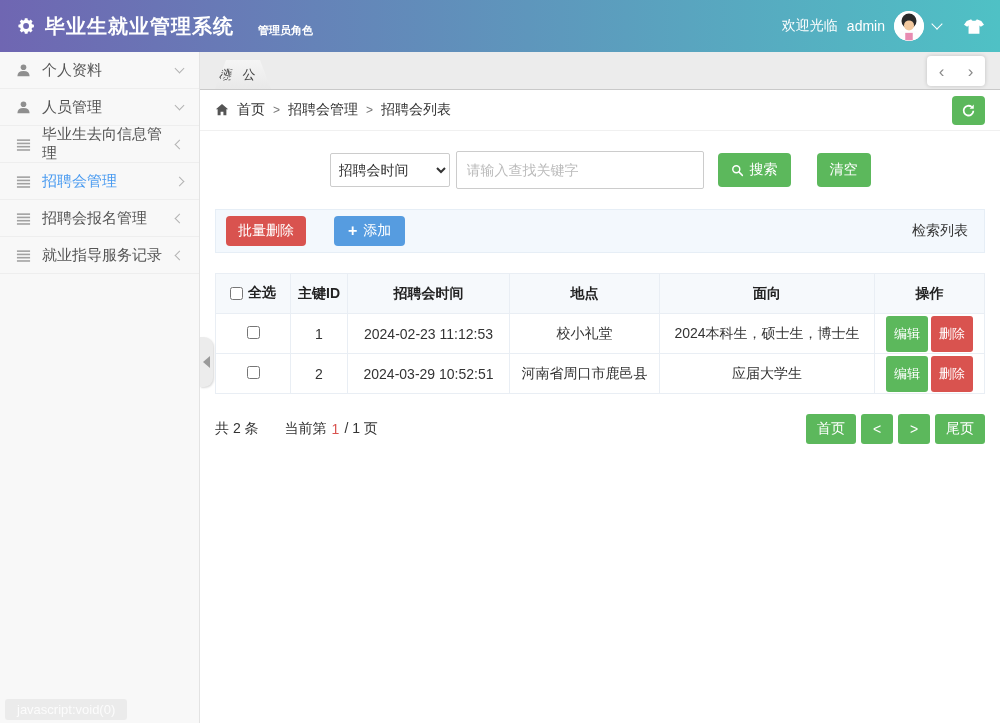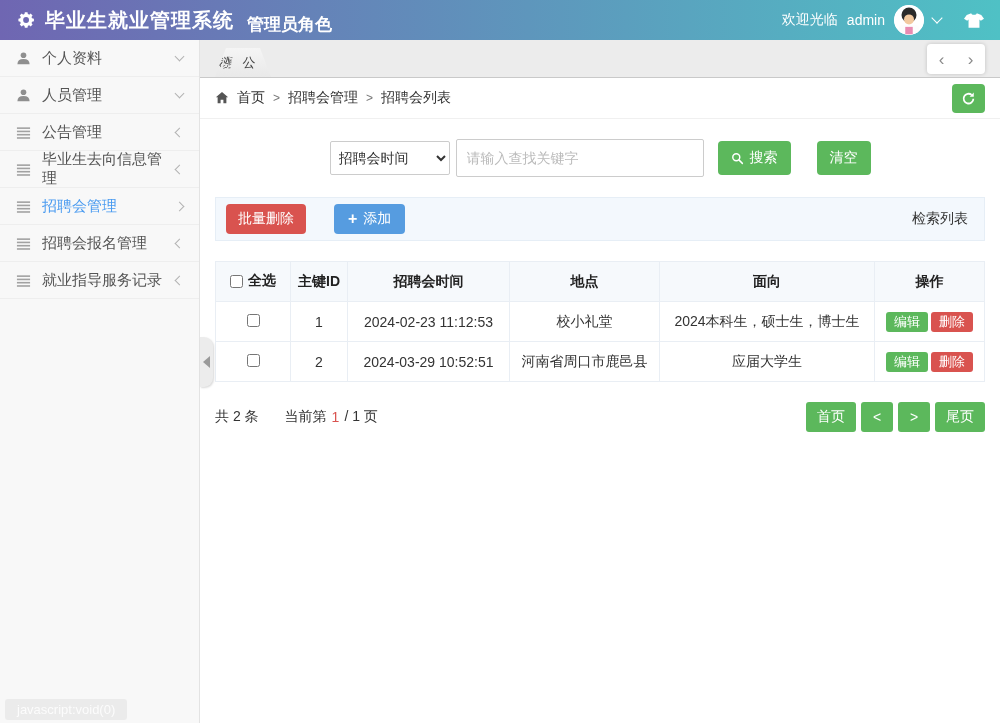--- a/index.html
+++ b/index.html
@@ -5,24 +5,24 @@
   :root{
     --grad-left:#6f66b2; --grad-right:#4fc1c5;
     --green:#5cb85c; --red:#d9534f; --blue:#569ce0; --menu-active:#4a9bf0;
   }
   *{box-sizing:border-box; margin:0; padding:0;}
   body{
     width:1000px; height:723px; overflow:hidden; position:relative;
     font-family:"Liberation Sans","DejaVu Sans",sans-serif; background:#fff; color:#333;
   }
   
-  .topbar{height:40px; background:linear-gradient(90deg,var(--grad-left),var(--grad-right));
+  .topbar{height:52px; background:linear-gradient(90deg,var(--grad-left),var(--grad-right));
     display:flex; align-items:center; padding:0 16px; color:#fff;}
   .brand{display:flex; align-items:center; gap:9px; font-size:20px; font-weight:bold; letter-spacing:1px;}
-  .role{font-size:17px; font-weight:bold; margin-left:4px; margin-top:8px; letter-spacing:0;}
+  .role{font-size:11px; font-weight:bold; margin-left:15px; margin-top:8px; letter-spacing:0;}
   .topbar-right{margin-left:auto; display:flex; align-items:center; gap:9px; font-size:14px;}
   .avatar{width:30px; height:30px; border-radius:50%; background:#fff; overflow:hidden; flex:none;}
   .chev{width:7px; height:7px; border-right:1.5px solid #b3b3b3; border-bottom:1.5px solid #b3b3b3; flex:none;}
   .chev.white{border-color:#fff; width:8px; height:8px;}
   .dir-down{transform:rotate(45deg); margin-top:-4px;}
   .dir-left{transform:rotate(135deg);}
   .dir-right{transform:rotate(-45deg);}
   
   .layout{display:flex; height:683px;}
   .sidebar{width:200px; background:#f8f8f8; border-right:1px solid #e3e3e3; flex:none;}
@@ -74,21 +74,21 @@
   .plus{font-size:16px; font-weight:bold; line-height:1;}
   .list-hint{margin-left:auto; font-size:14px; color:#333; padding-right:6px;}
   
   table{margin-top:20px; width:100%; border-collapse:collapse; font-size:14px;}
   th,td{border:1px solid #e9eef4; height:40px; text-align:center; font-weight:normal; padding:0 6px;}
   th{background:#f6f9fc; font-weight:bold; color:#222;}
   .col-check{width:75px;} .col-id{width:57px;} .col-time{width:162px;} .col-loc{width:150px;} .col-aud{width:215px;}
   .th-check{display:inline-flex; align-items:center; gap:5px;}
   input[type=checkbox]{width:13px; height:13px; cursor:pointer;}
   .ops{display:inline-flex; gap:3px;}
-  .btn-mini{height:20px; padding:0 8px; border-radius:3px; font-size:13px;}
+  .btn-mini{height:36px; padding:0 8px; border-radius:3px; font-size:13px;}
   .btn-mini.edit{background:var(--green);} .btn-mini.del{background:var(--red);}
   
   .pagerow{margin-top:20px; display:flex; align-items:center; font-size:14px; color:#333;}
   .pg-total{margin-right:26px;}
   .pg-red{color:var(--red); margin:0 5px;}
   .pagebtns{margin-left:auto; display:flex; gap:5px;}
   .pg{height:30px; min-width:32px; padding:0 11px; background:var(--green); border-radius:3px; color:#fff;
     font-size:14px; display:flex; align-items:center; justify-content:center; cursor:pointer;}
   
   .footer{margin-top:36px; text-align:center; color:#a3a3a3; font-size:13px; line-height:1.6;}
@@ -151,32 +151,20 @@
     </div>
     <div class="side-item">
       <span class="icon">
           <svg width="15" height="15" viewBox="0 0 16 16" fill="#8f8f8f">
             <circle cx="8" cy="4.5" r="3"></circle>
             <path d="M1.5 14 Q1.5 8.5 8 8.5 Q14.5 8.5 14.5 14 Z"></path>
           </svg>
         </span>
       <span class="side-label" data-active="false">人员管理</span>
       <span class="chev dir-down"></span>
-    </div>
-    <div class="side-item">
-      <span class="icon">
-          <svg width="15" height="15" viewBox="0 0 16 16" fill="#a2a2a2">
-            <rect x="1" y="2.5" width="14" height="1.7"></rect>
-            <rect x="1" y="6" width="14" height="1.7"></rect>
-            <rect x="1" y="9.5" width="14" height="1.7"></rect>
-            <rect x="1" y="13" width="14" height="1.7"></rect>
-          </svg>
-        </span>
-      <span class="side-label" data-active="false">公告管理</span>
-      <span class="chev dir-left"></span>
     </div>
     <div class="side-item">
       <span class="icon">
           <svg width="15" height="15" viewBox="0 0 16 16" fill="#a2a2a2">
             <rect x="1" y="2.5" width="14" height="1.7"></rect>
             <rect x="1" y="6" width="14" height="1.7"></rect>
             <rect x="1" y="9.5" width="14" height="1.7"></rect>
             <rect x="1" y="13" width="14" height="1.7"></rect>
           </svg>
         </span>

